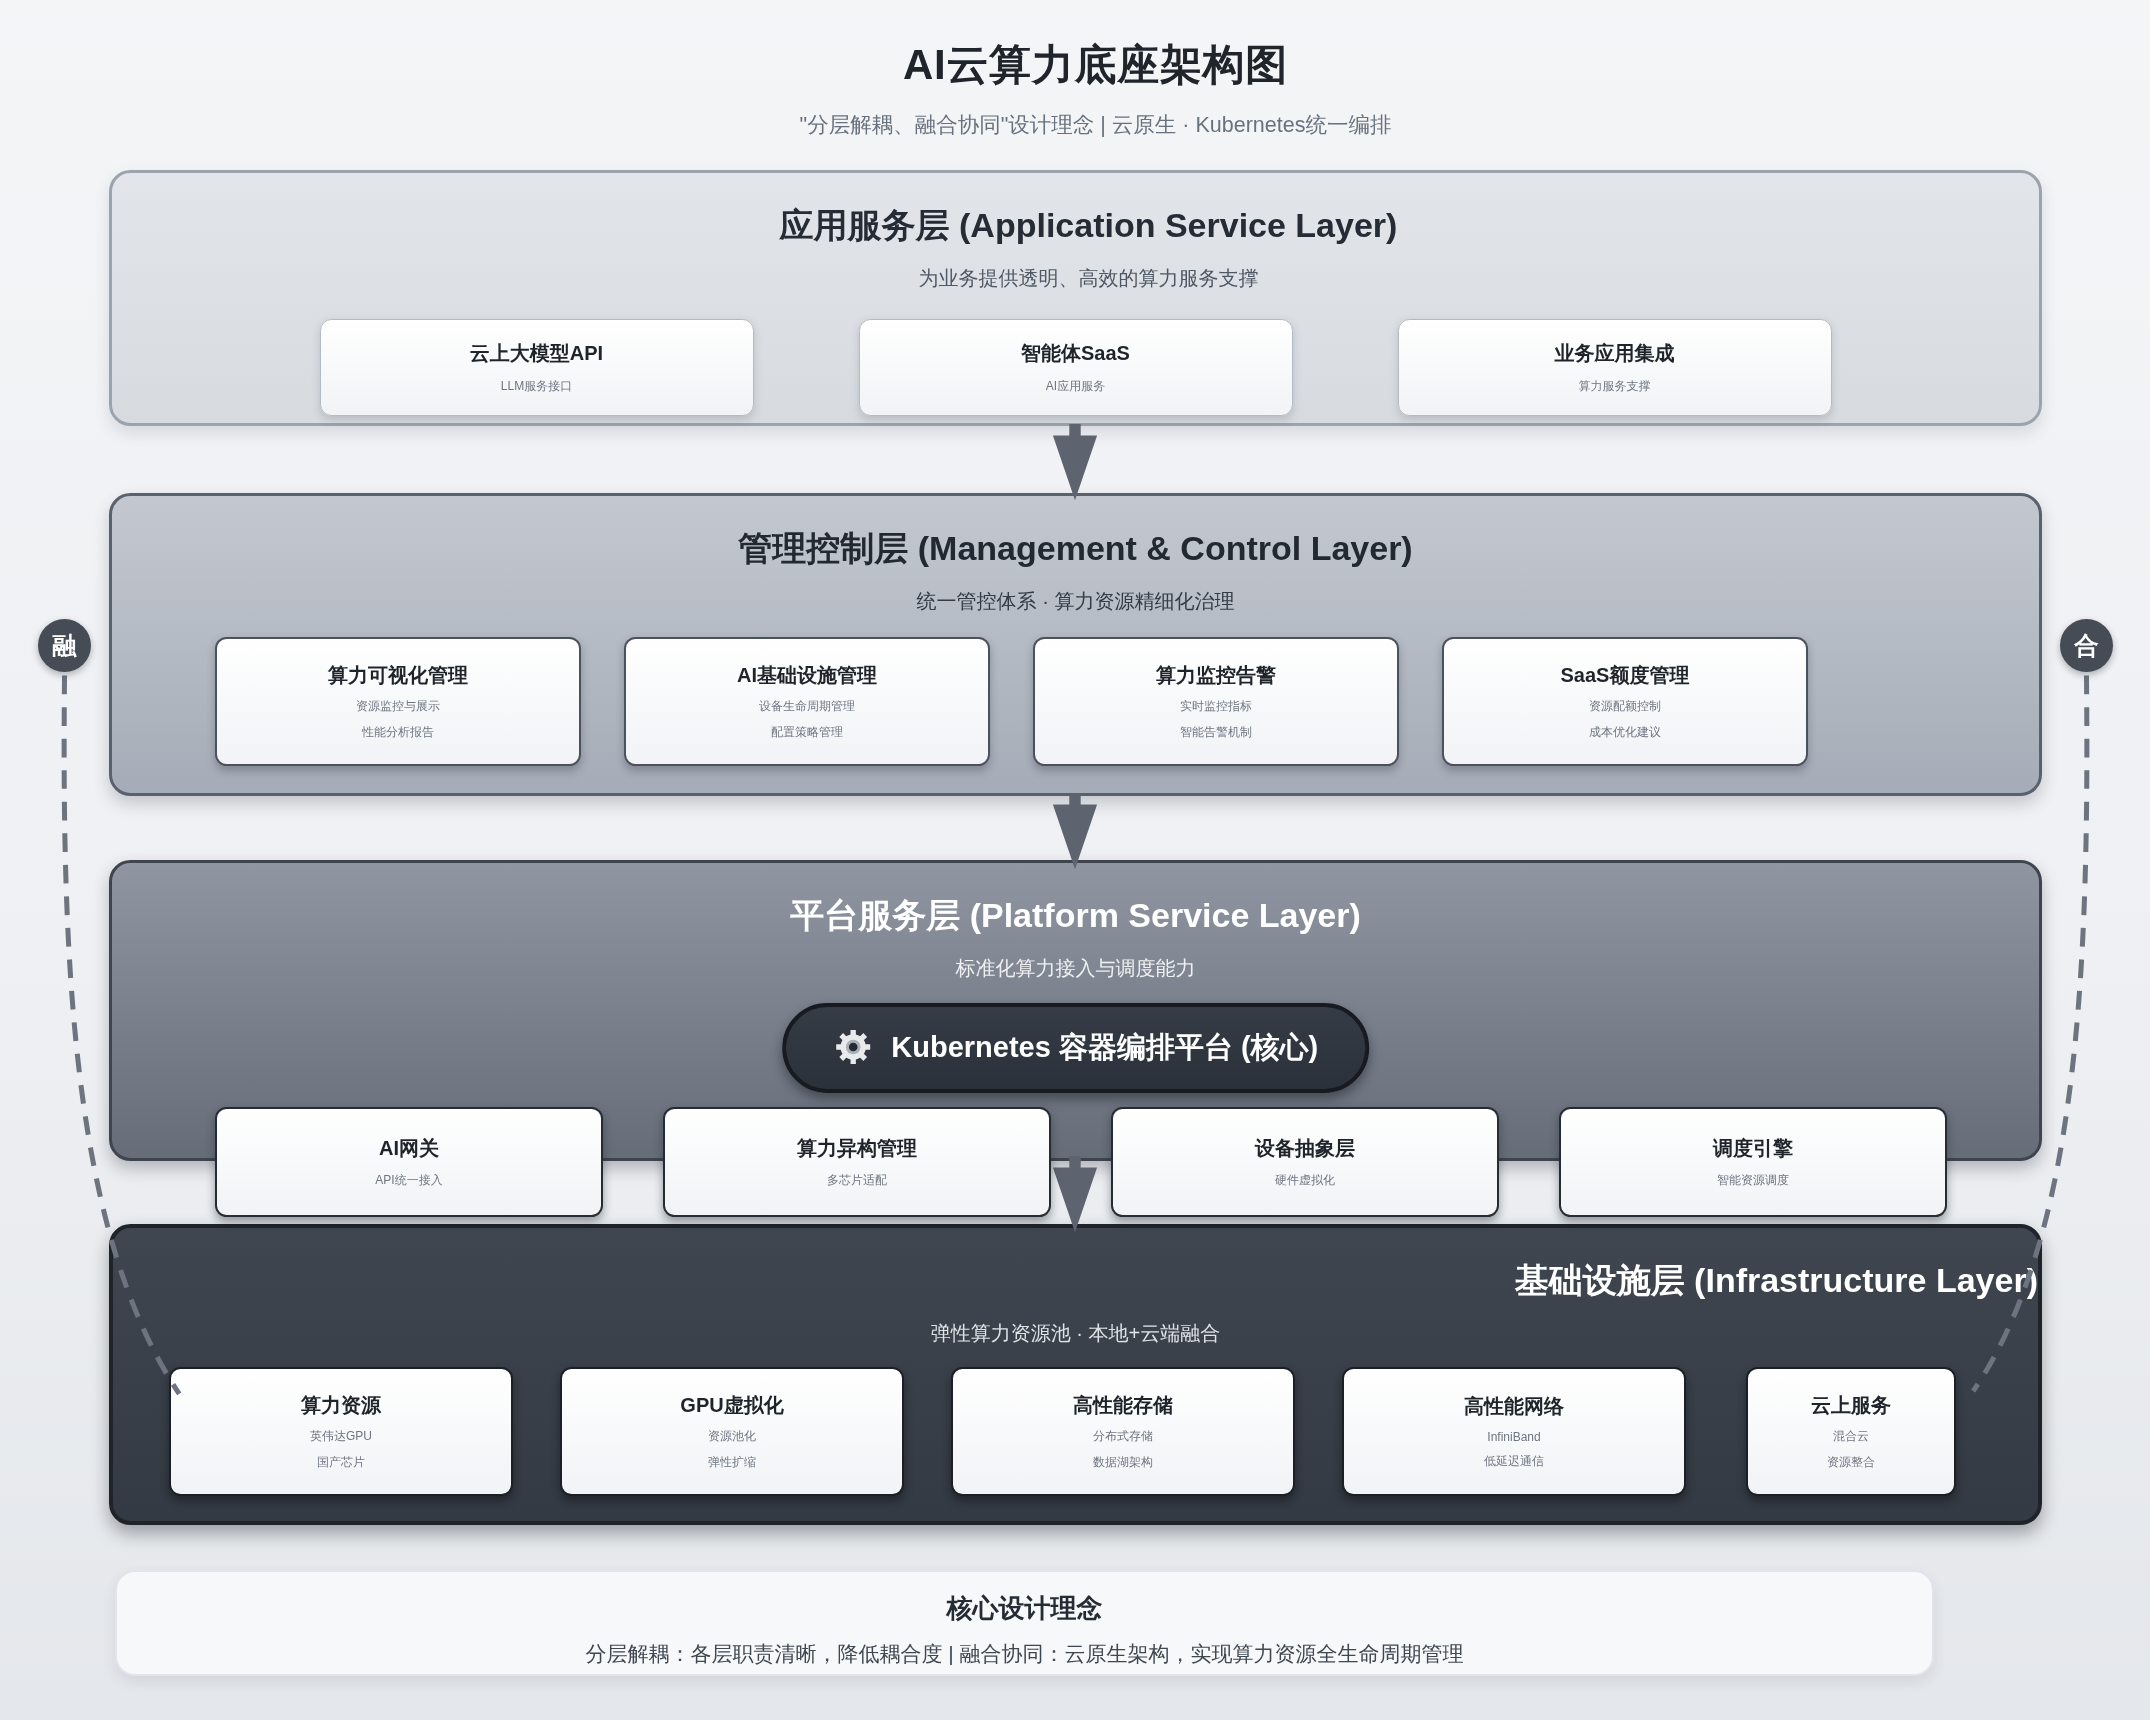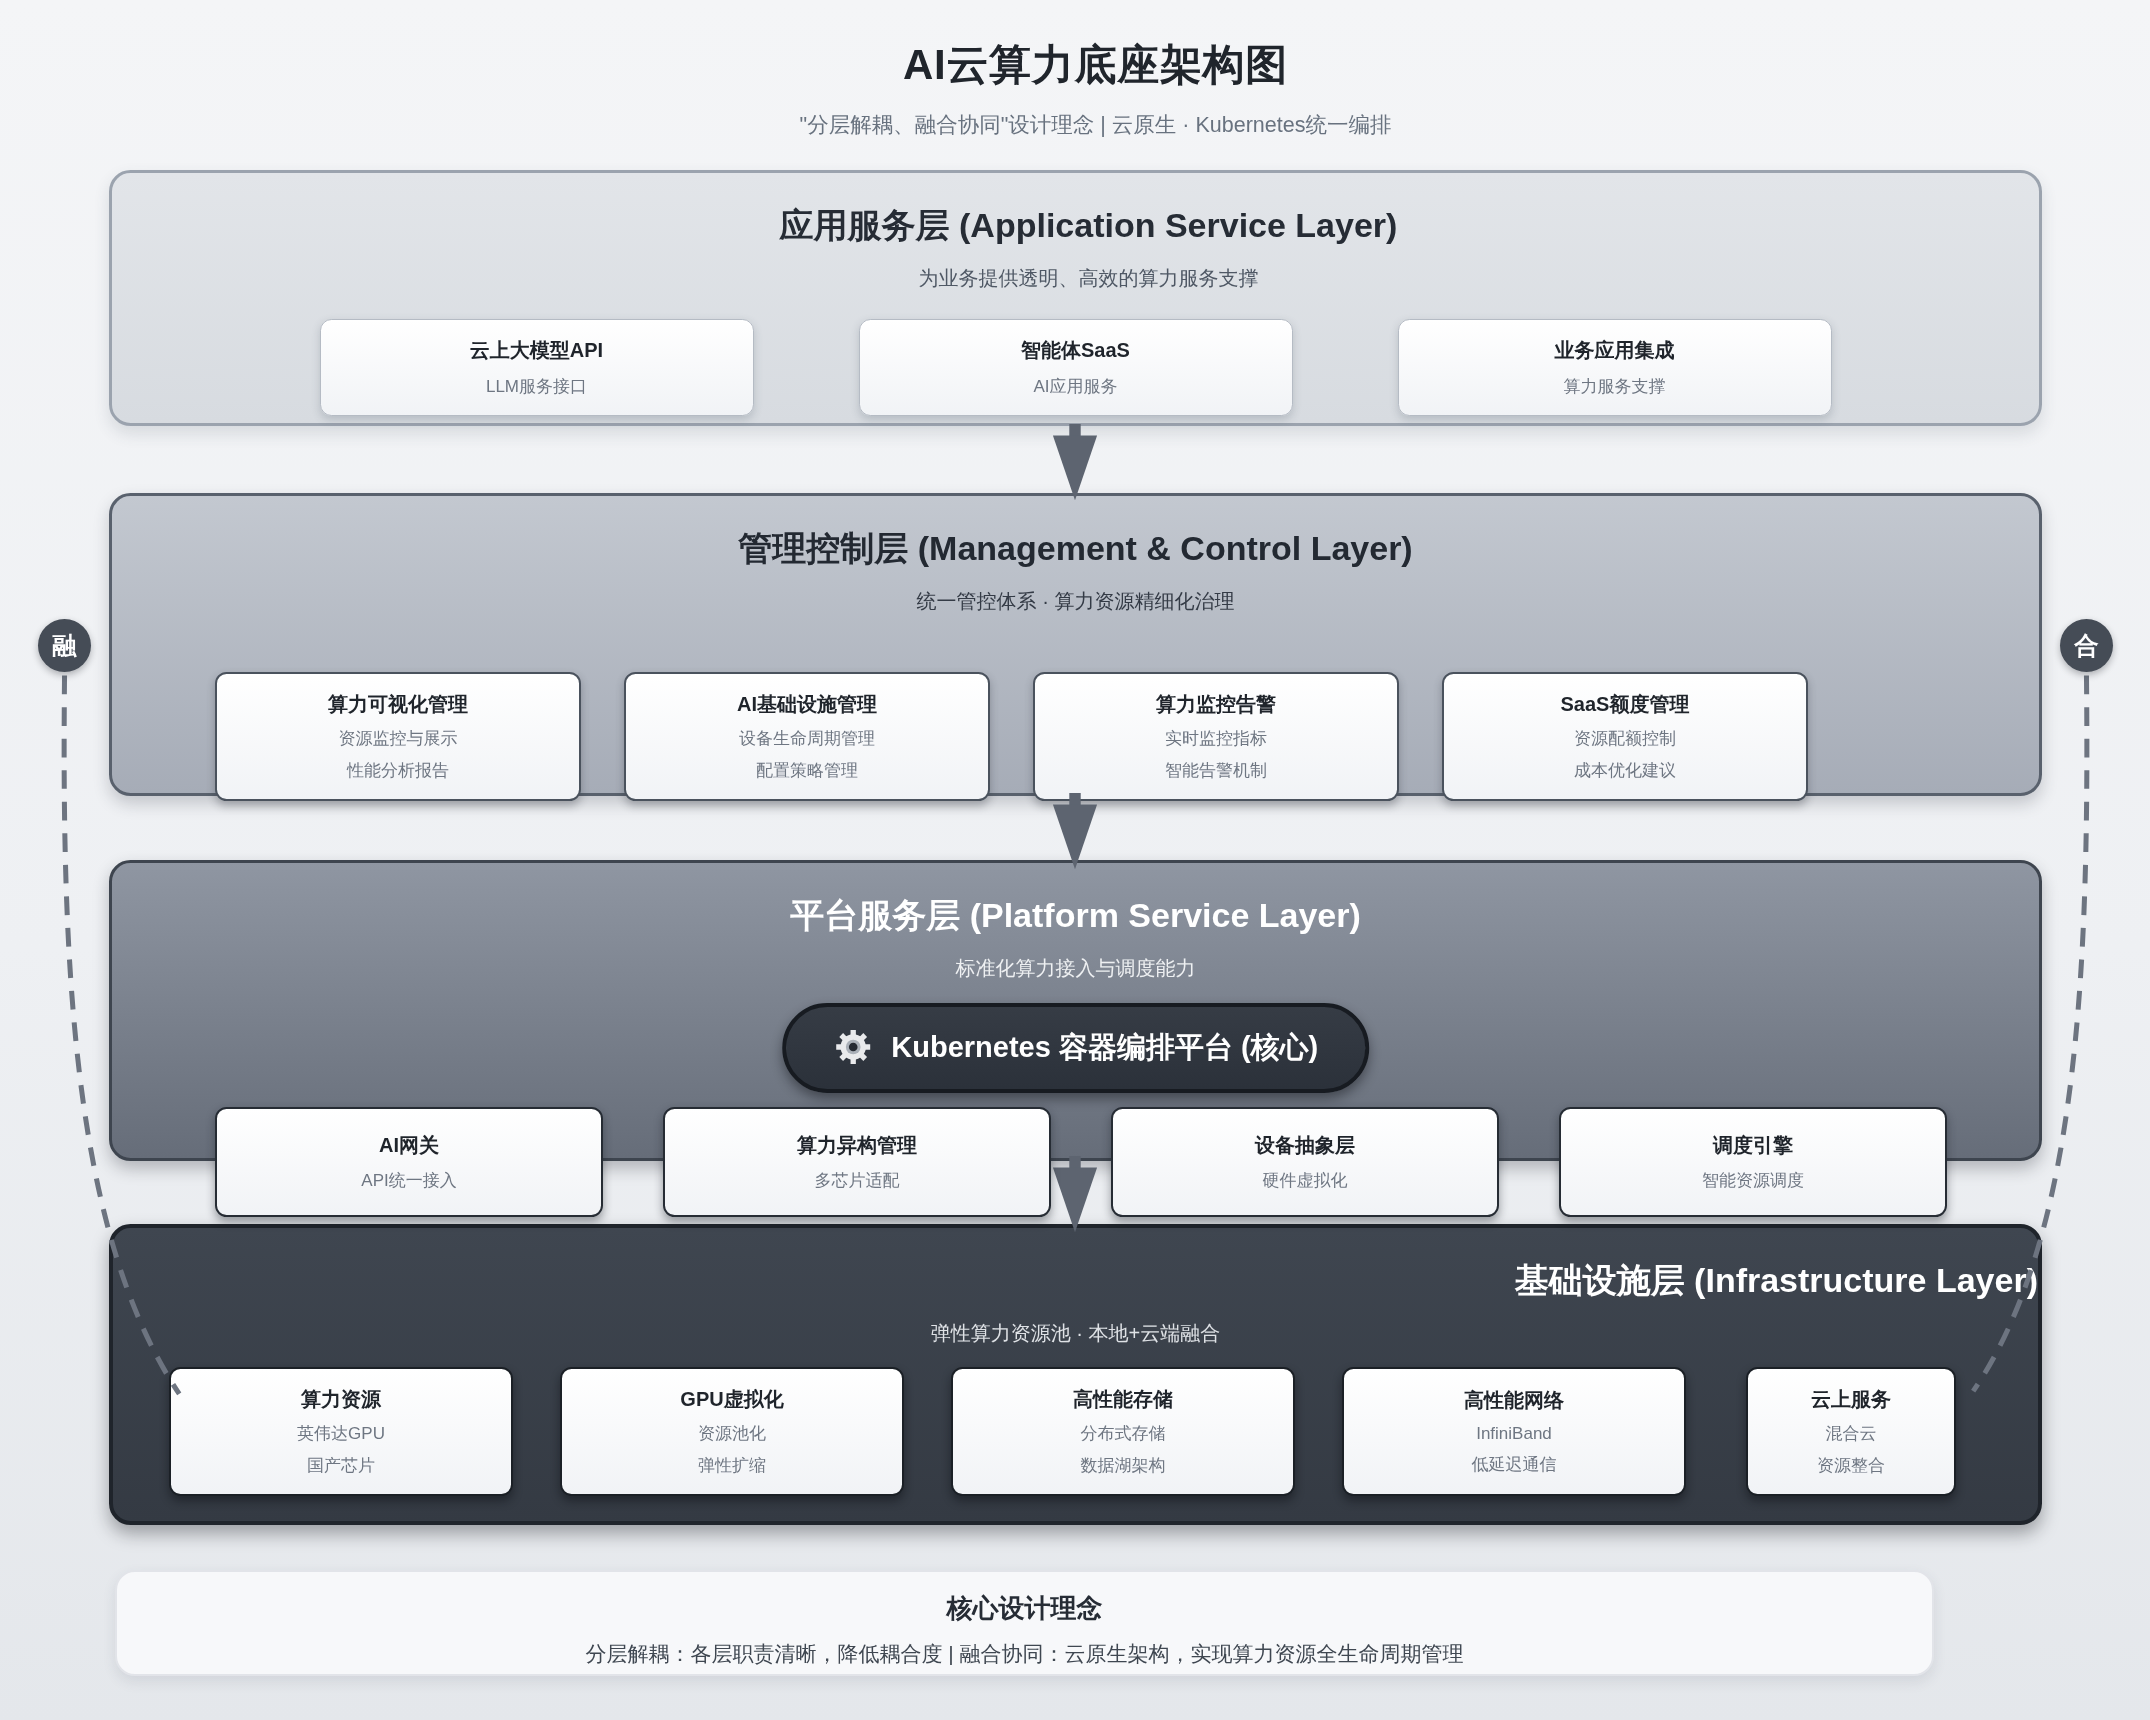--- a/index.html
+++ b/index.html
@@ -36,25 +36,25 @@
   
   .row{position:absolute;display:flex;}
   .row-app{top:146px;left:0;right:0;justify-content:center;gap:105px;}
   .row-mgmt{top:141px;left:103px;gap:43px;}
   .row-platform{top:244px;left:103px;gap:60px;z-index:32;}
   .row-infra{top:139px;left:56px;gap:47px;}
   .card{box-sizing:border-box;border-radius:11.5px;display:flex;flex-direction:column;
     justify-content:center;text-align:center;
     background:linear-gradient(180deg,#ffffff,#f1f3f6);}
   .card-title{font-size:20px;font-weight:700;color:#1f242b;}
-  .card-line{font-size:17px;color:#6e7682;}
+  .card-line{font-size:12px;color:#6e7682;}
   .row-app .card{width:434px;height:97px;gap:11.5px;border:1.4px solid #b5bbc4;
     box-shadow:0 3.6px 8.6px rgba(70,80,95,.22);}
   .row-mgmt .card{width:366px;height:129px;gap:9.3px;border:2.2px solid #4a525d;
-    box-shadow:0 4.3px 8.6px rgba(35,41,50,.30);margin-top:35px;}
+    box-shadow:0 4.3px 8.6px rgba(35,41,50,.30);}
   .row-platform .card{width:388px;height:110px;gap:10.8px;border:2.2px solid #262c34;
     box-shadow:0 4.3px 10px rgba(22,27,34,.40);}
   .row-infra .card{width:344px;height:129px;gap:9.3px;border:2.2px solid #1b2026;
     box-shadow:0 5px 10px rgba(10,13,17,.45);}
   .row-infra .card.w-sm{width:210px;margin-left:13px;}
   
   .pill{position:absolute;top:140px;left:50%;transform:translateX(-50%);height:90px;
     box-sizing:border-box;padding:0 47px;border-radius:50px;display:flex;align-items:center;gap:18.6px;
     background:linear-gradient(180deg,#363c45,#2b313a);border:4.3px solid #171b21;
     box-shadow:0 5.7px 11.5px rgba(15,18,23,.45);white-space:nowrap;}

